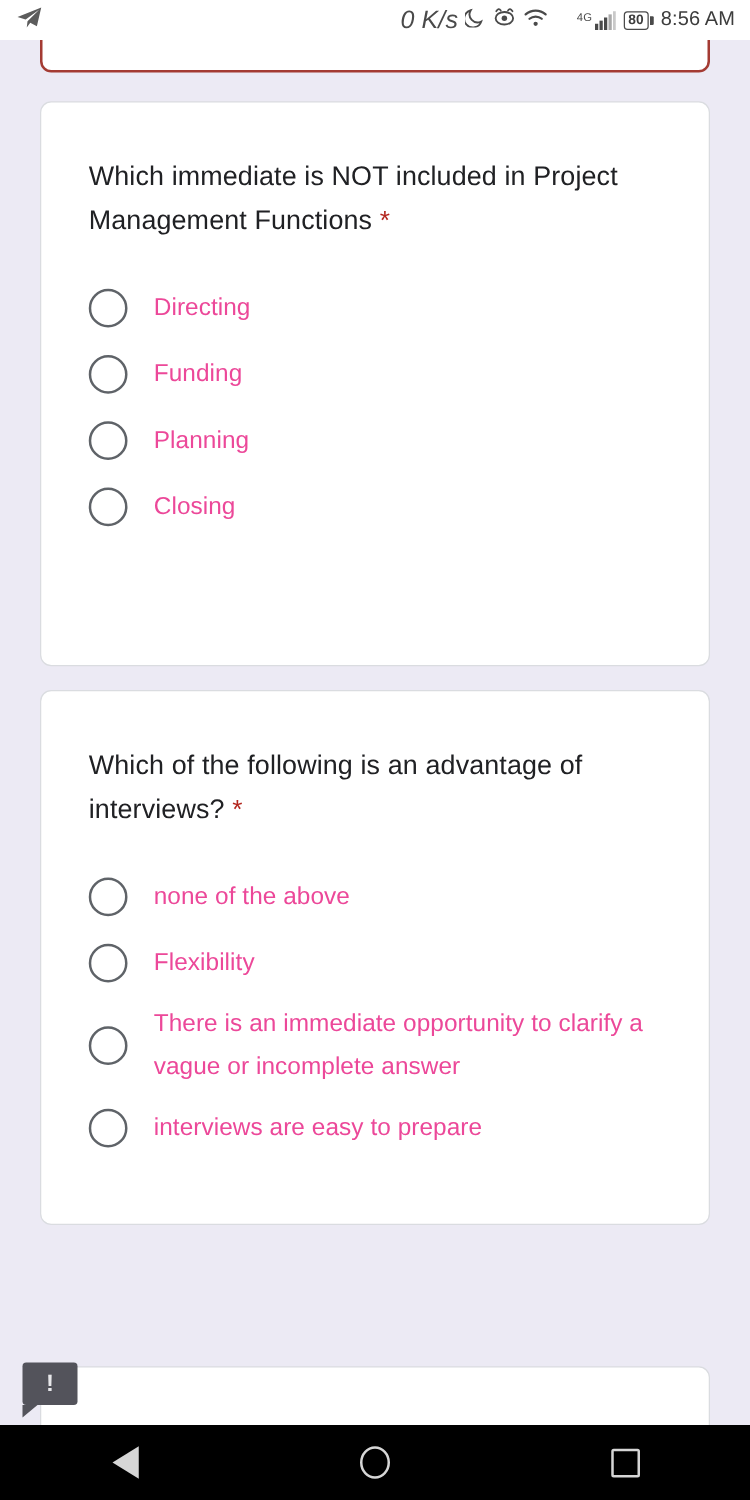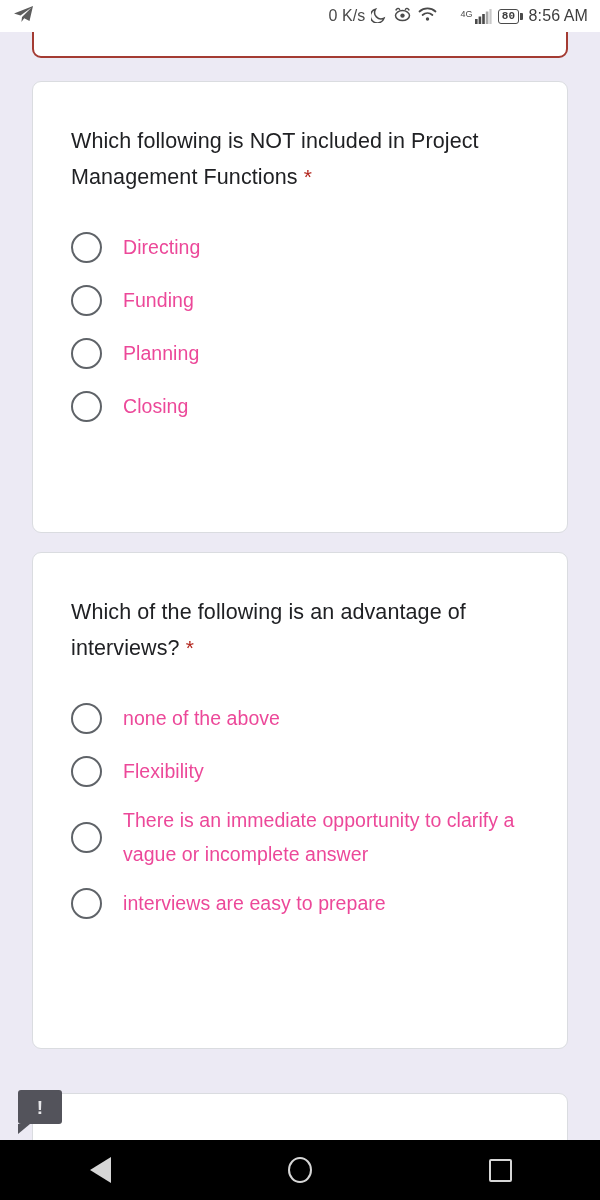--- a/index.html
+++ b/index.html
@@ -26,33 +26,33 @@
     color: #5c5c5c;
   }
   #status-left { display: flex; align-items: center; }
   #status-right {
     margin-left: auto;
     display: flex; align-items: center; gap: 6px;
     font-size: 16px; color: #4a4a4a;
     letter-spacing: .1px;
   }
   .plane-icon { display: block; }
-  .net-speed { font-size: 16px; color: #4a4a4a; }
+  .net-speed { font-size: 20px; color: #4a4a4a; font-style: italic; }
   .moon-icon, .eye-icon, .wifi-icon, .sig-icon { display: block; }
   .gsig { display: flex; align-items: flex-end; gap: 2px; margin-left: 17px; }
   .gsig .g-label { font-size: 9px; line-height: 9px; margin-bottom: 5px; color: #4a4a4a; }
   .battery {
     display: flex; align-items: center; gap: 1px;
   }
   .battery .body {
     border: 1.6px solid #4a4a4a;
     border-radius: 3px;
     padding: 0 3px;
     height: 15px;
-    display: flex; align-items: center; justify-content: center; font-family: Liberation Mono, monospace;
+    display: flex; align-items: center; justify-content: center;
   }
   .battery .num { font-size: 11px; font-weight: 700; color: #3d3d3d; line-height: 11px; }
   .battery .cap { width: 2.5px; height: 7px; background: #4a4a4a; border-radius: 0 1px 1px 0; }
   .clock { font-size: 16px; color: #3d3d3d; }
 
   
   #form-scroll {
     position: absolute; top: 32px; left: 0;
     width: 600px; height: 1108px;
     background: #eceaf4;
@@ -63,21 +63,21 @@
     left: 32px; width: 536px;
     background: #ffffff;
     border: 1px solid #dadce0;
     border-radius: 9px;
   }
   .card.invalid {
     border: 2px solid #a43b33;
   }
   #card-top    { top: -62px;  height: 88px; }
   #card-one    { top: 49px;   height: 452px; }
-  #card-two    { top: 520px;  height: 497px; }
+  #card-two    { top: 520px;  height: 428px; }
   #card-bottom { top: 1061px; height: 90px; }
 
   .q-title {
     margin: 42px 34px 0 38px;
     font-size: 21.5px;
     line-height: 35px;
     color: #202124;
     letter-spacing: .1px;
   }
   .req-star { color: #b3261e; font-size: 21px; }
@@ -218,21 +218,21 @@
 
       <span class="clock">8:56 AM</span>
     </div>
   </div>
 
   <div id="form-scroll">
 
     <div class="card invalid" id="card-top"></div>
 
     <div class="card" id="card-one">
-      <div class="q-title"><span>Which following is NOT included in Project Management Functions</span>
+      <div class="q-title"><span>Which immediate is NOT included in Project Management Functions</span>
         <span class="req-star">*</span>
       </div>
       <div class="options">
         <div class="option">
           <span class="radio"></span>
           <span class="opt-label">Directing</span>
         </div>
         <div class="option">
           <span class="radio"></span>
           <span class="opt-label">Funding</span>

